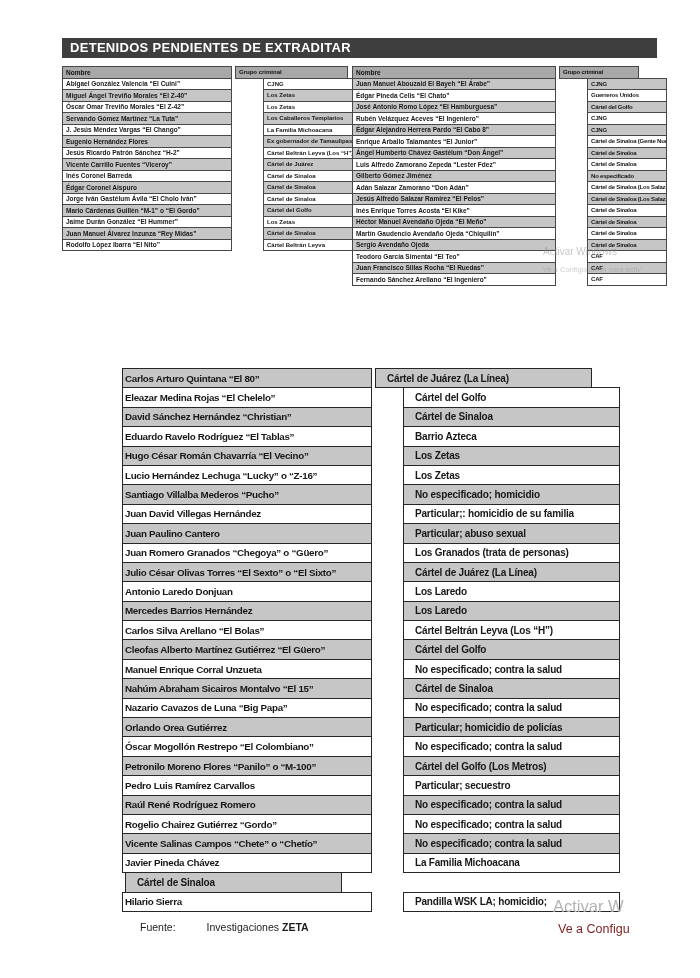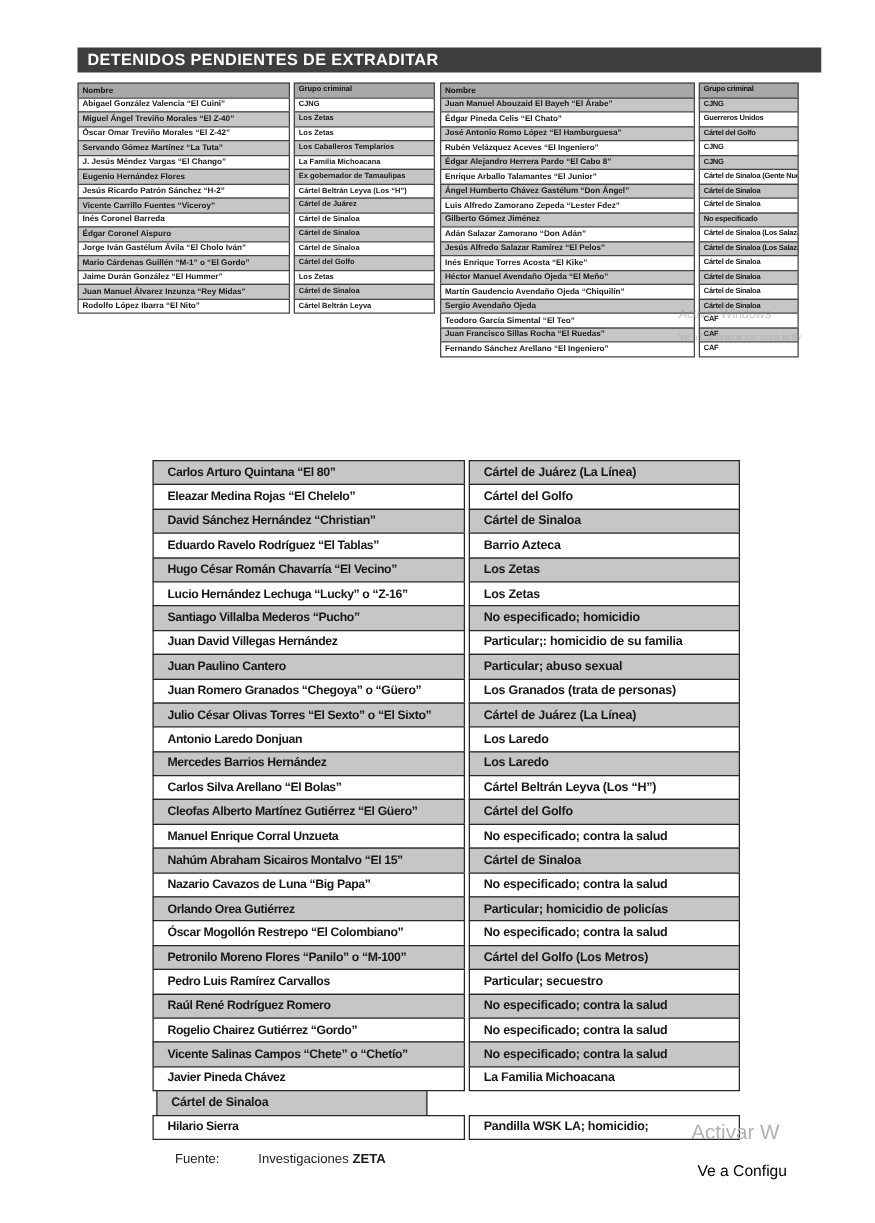--- a/index.html
+++ b/index.html
@@ -18,21 +18,21 @@
     width: 595px; height: 20px;
     background: var(--title-bar-bg, #3e3e3e);
     color: var(--title-text, #ffffff);
     font-weight: bold; font-size: 13px; line-height: 20px;
     padding-left: 8px; letter-spacing: 0.3px;
     white-space: nowrap;
   }
 
   .tbl { position: absolute; }
   .trow { display: flex; }
-  .trow:not(:first-child) { margin-top: -1px; }
+  .trow:not(:first-child) { margin-top: -1px; gap: 28px; }
   .tcell {
     border: 1px solid var(--border-dark, #474747);
     background: var(--row-white, #ffffff);
     font-weight: bold; color: #171717;
     white-space: nowrap; overflow: hidden;
     display: flex; align-items: center;
   }
   .tcell.c2 { margin-left: 3px; }
   .trow.gray .tcell { background: var(--stripe-gray, #c6c6c6); }
   .trow.thead .tcell { background: var(--header-row-bg, #a8a8a8); color: #101010; }
@@ -41,21 +41,21 @@
   .mini .tcell { height: 12.5px; padding: 0 3px; font-size: 6.5px; }
   .mini .tcell.c2 { font-size: 6px; }
   .left-tbl  { left: 62px;  top: 66px; }
   .left-tbl .c1 { width: 170px; } .left-tbl .c2 { width: 113px; }
   .right-tbl { left: 352px; top: 66px; }
   .right-tbl .c1 { width: 204px; } .right-tbl .c2 { width: 80px; font-size: 5.5px; letter-spacing: -0.2px; }
 
   
   .main-tbl { left: 122px; top: 368px; }
   .main-tbl .tcell { height: 20.4px; border-color: #262626; }
-  .main-tbl .c1 { width: 250px; padding: 0 11px; font-size: 9.8px; letter-spacing: -0.3px; }
+  .main-tbl .c1 { width: 250px; padding: 0 2px; font-size: 9.8px; letter-spacing: -0.3px; }
   .main-tbl .c2 { width: 217px; padding: 0 11px; font-size: 10px; letter-spacing: -0.2px; }
 
   .footer {
     position: absolute; left: 140px; top: 921px;
     font-size: 10.5px; color: #1c1c1c; white-space: nowrap;
   }
   .footer .prefix { margin-right: 3px; }
   .footer .mid { margin-right: 3px; padding-left: 28px; }
   .footer .pub { font-weight: bold; }
 
@@ -64,21 +64,21 @@
     color: #8f8f8f; opacity: 0.5; white-space: nowrap;
   }
   .wm-overlay .l1 { font-size: 10px; }
   .wm-overlay .l2 { font-size: 7.5px; margin-top: 8px; color: #9a9a9a; }
 
   .wm-corner {
     position: absolute; left: 553px; top: 897px; z-index: 5;
     color: var(--watermark-gray, #b2b2b2); white-space: nowrap;
   }
   .wm-corner .l1 { font-size: 16.5px; }
-  .wm-corner .l2 { font-size: 12.5px; margin-top: 14px; margin-left: 5px; color: #000000; }
+  .wm-corner .l2 { font-size: 12.5px; margin-top: 6px; margin-left: 5px; color: #7f1d1d; }
 </style>
 </head>
 <body>
 
 <div class="page">
 
   <div class="title-bar">DETENIDOS PENDIENTES DE EXTRADITAR</div>
 
   <div class="tbl mini left-tbl">
     <div class="trow thead">

